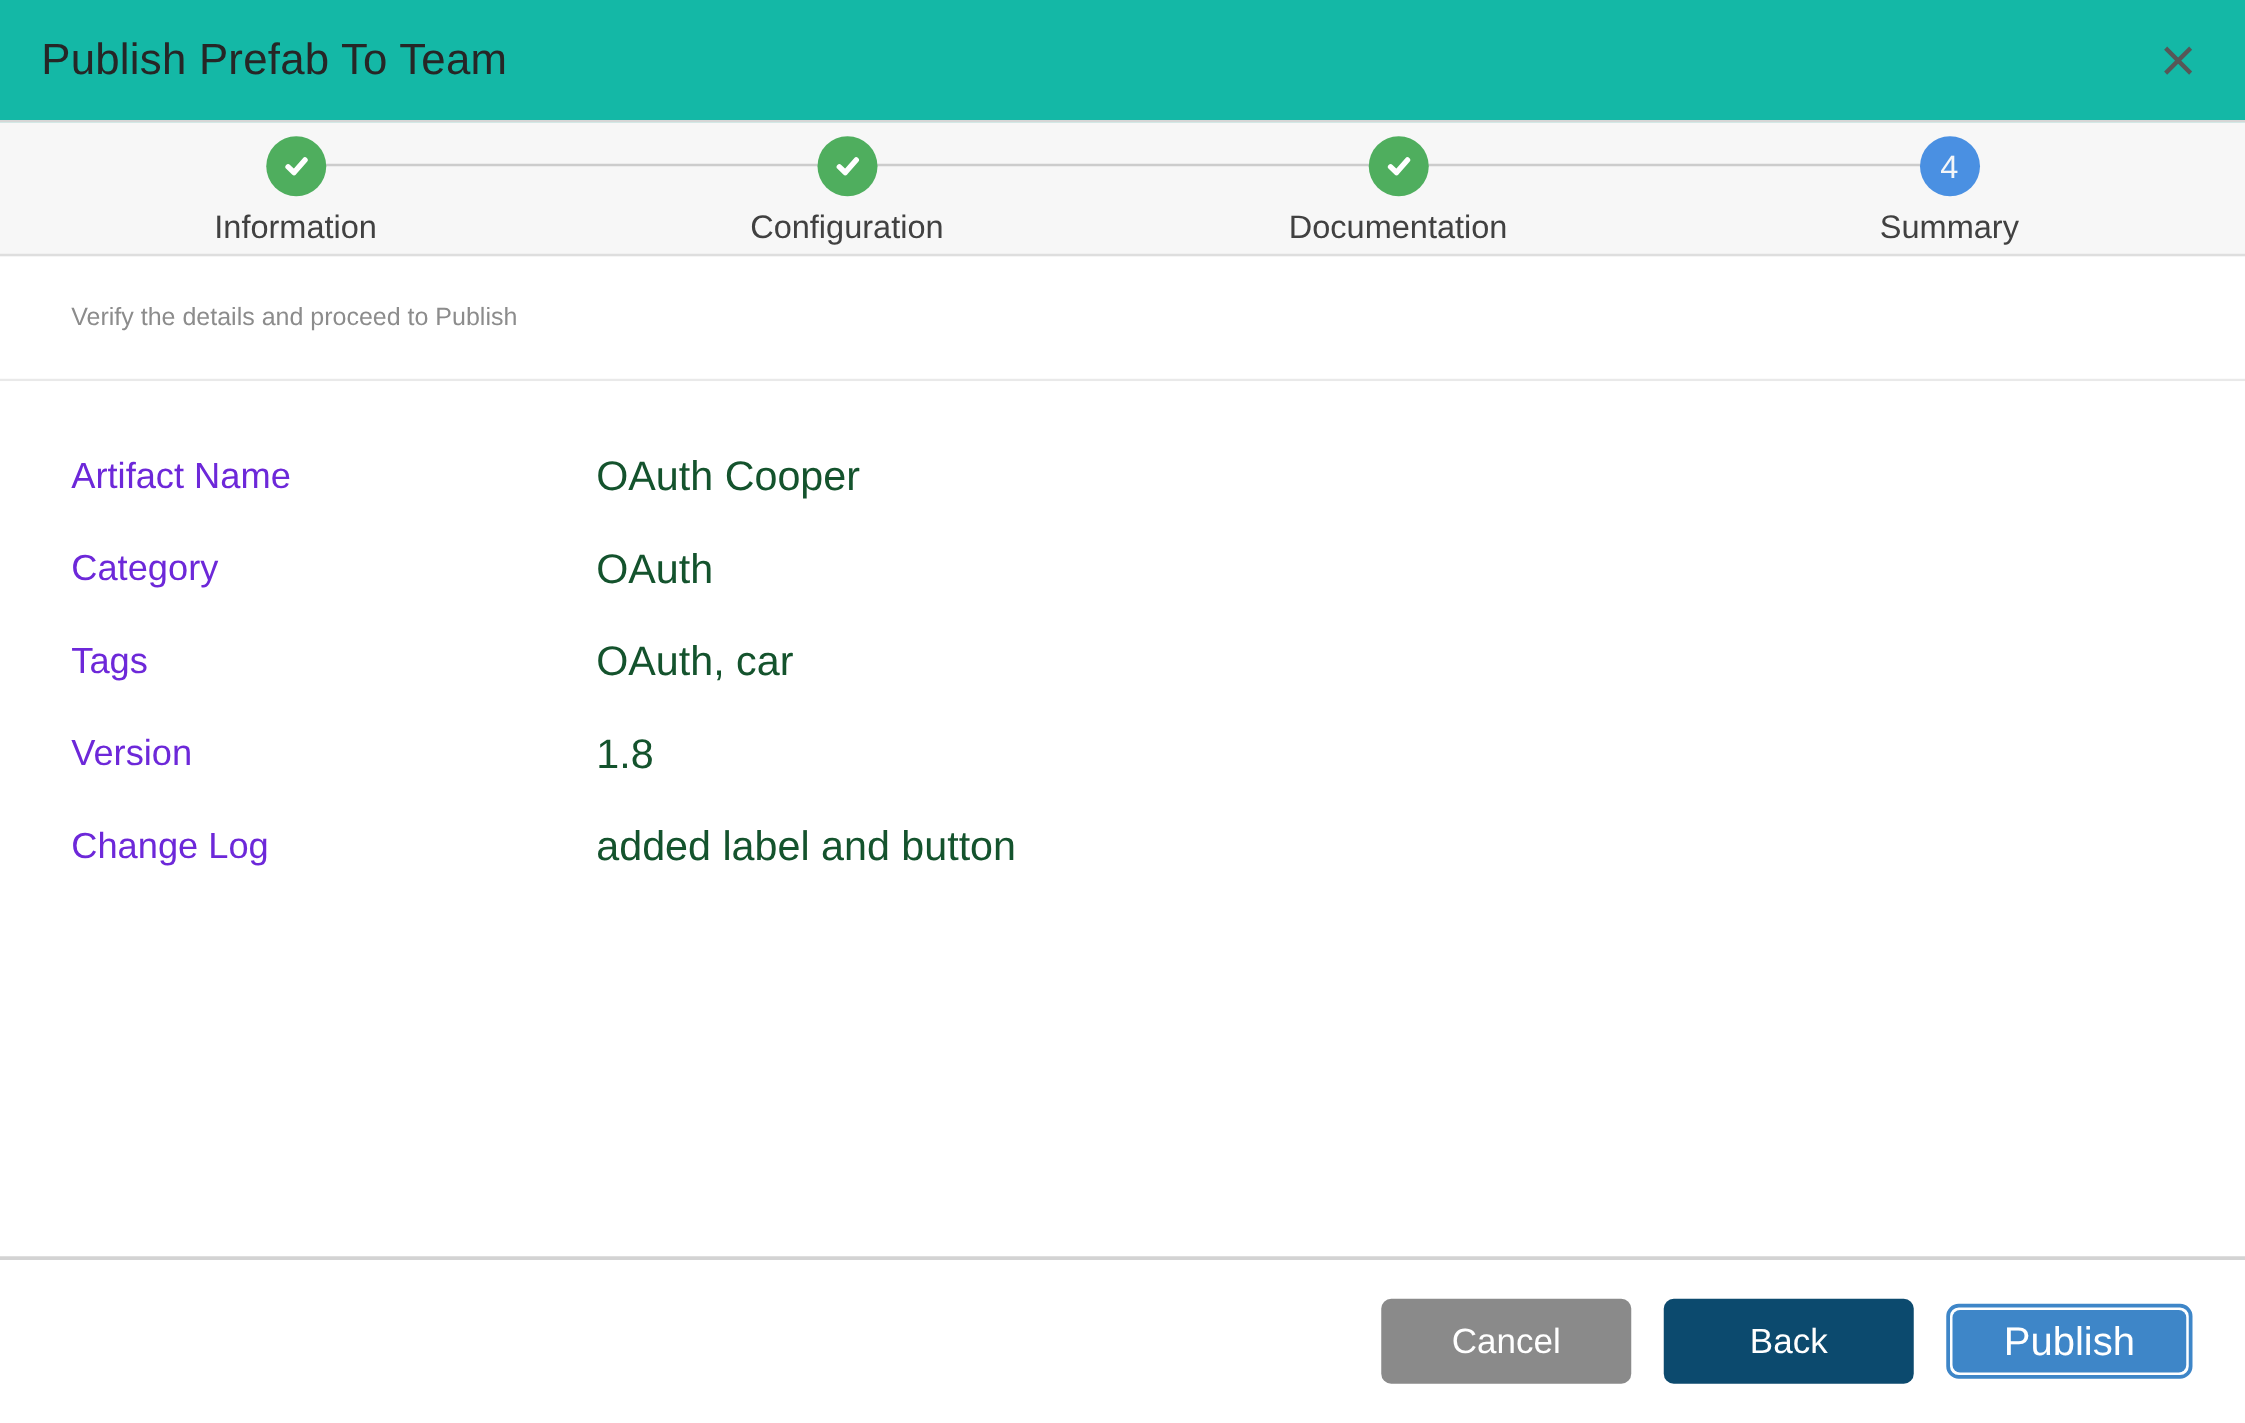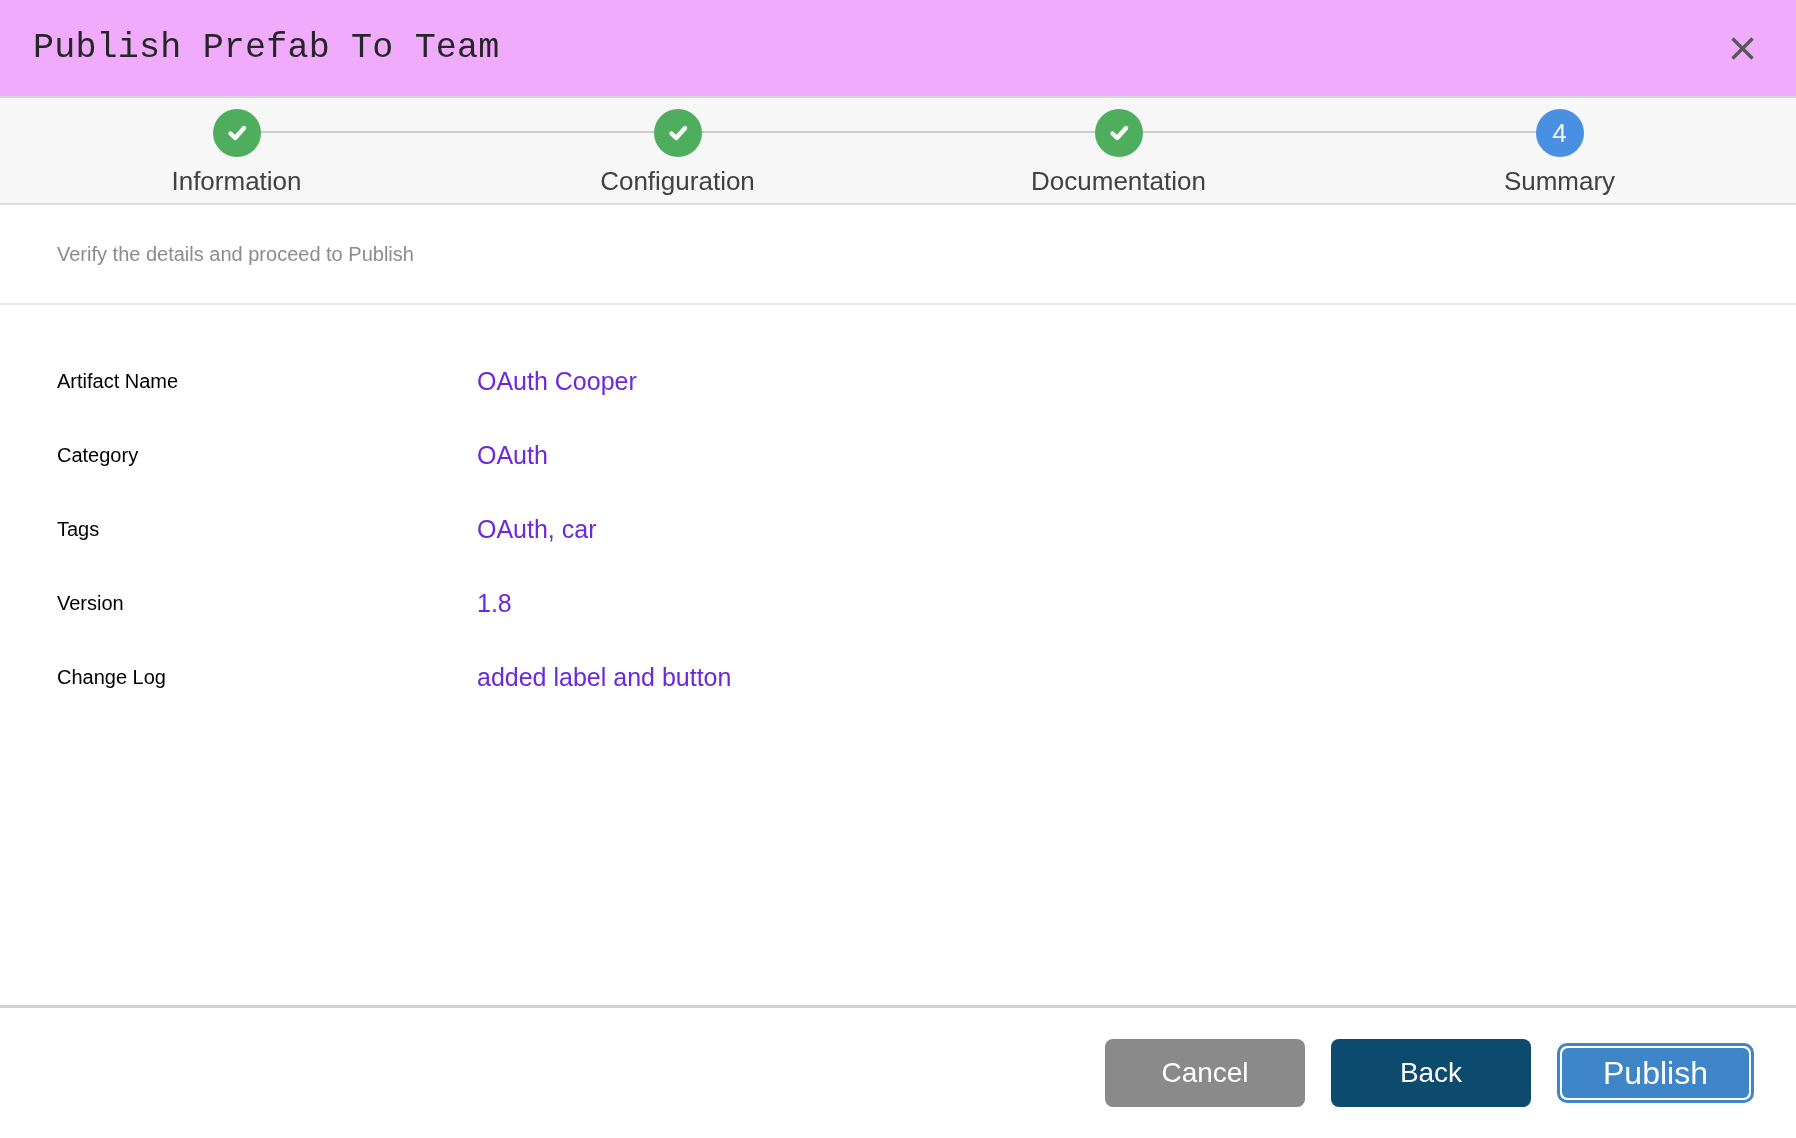--- a/index.html
+++ b/index.html
@@ -8,24 +8,23 @@
     width: 1796px; height: 1138px;
     font-family: "Liberation Sans", "DejaVu Sans", sans-serif;
     background: #ffffff; overflow: hidden;
     -webkit-font-smoothing: antialiased;
   }
   .dialog { width: 1796px; height: 1138px; display: flex; flex-direction: column; background: #fff; }
 
   
   .header {
     height: 98px; flex: 0 0 98px;
-    background: #f0abfc; border-bottom: 2px solid #d6d6d6;
+    background: #14b8a6; border-bottom: 2px solid #d6d6d6;
     display: flex; align-items: center; justify-content: space-between;
     padding: 0 36px 0 33px;
-    font-family: Liberation Mono, monospace;
   }
   .title { font-size: 35px; color: #262626; letter-spacing: 0.2px; }
   .close-btn {
     width: 44px; height: 44px; border: none; background: transparent;
     display: flex; align-items: center; justify-content: center;
     cursor: pointer; padding: 0; margin-right: -4px;
   }
 
   
   .stepper {
@@ -52,22 +51,22 @@
   .subtitle-band {
     height: 100px; flex: 0 0 100px;
     border-bottom: 2px solid #e9e9e9;
     display: flex; align-items: center; padding: 0 57px;
     font-size: 20px; color: #8c8c8c; background: #fff;
   }
 
   
   .content { flex: 1 1 auto; padding: 61px 57px 0 57px; background: #fff; }
   .detail-row { display: flex; align-items: flex-start; margin-bottom: 44px; line-height: 30px; }
-  .detail-label { width: 420px; flex: 0 0 420px; font-size: 20px; color: #000000; }
-  .detail-value { font-size: 25px; color: #6d28d9; }
+  .detail-label { width: 420px; flex: 0 0 420px; font-size: 29px; color: #6d28d9; }
+  .detail-value { font-size: 33px; color: #14532d; }
 
   
   .footer {
     flex: 0 0 133px; height: 133px;
     border-top: 3px solid #d3d3d3; background: #fff;
     display: flex; align-items: center; justify-content: flex-end;
     gap: 26px; padding-right: 42px;
   }
   .btn {
     height: 68px; width: 200px; border: none; border-radius: 8px;

